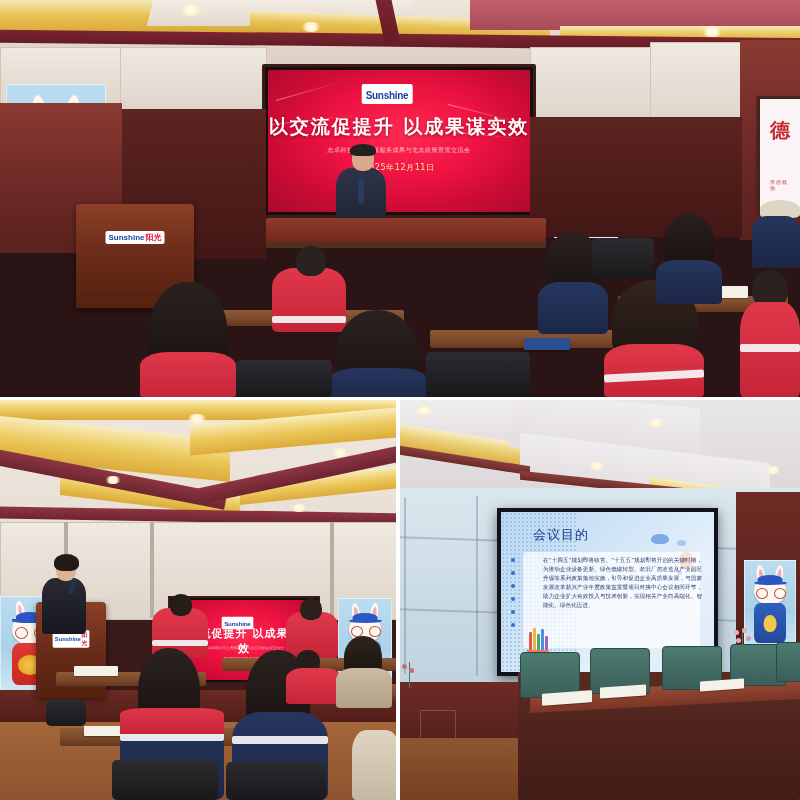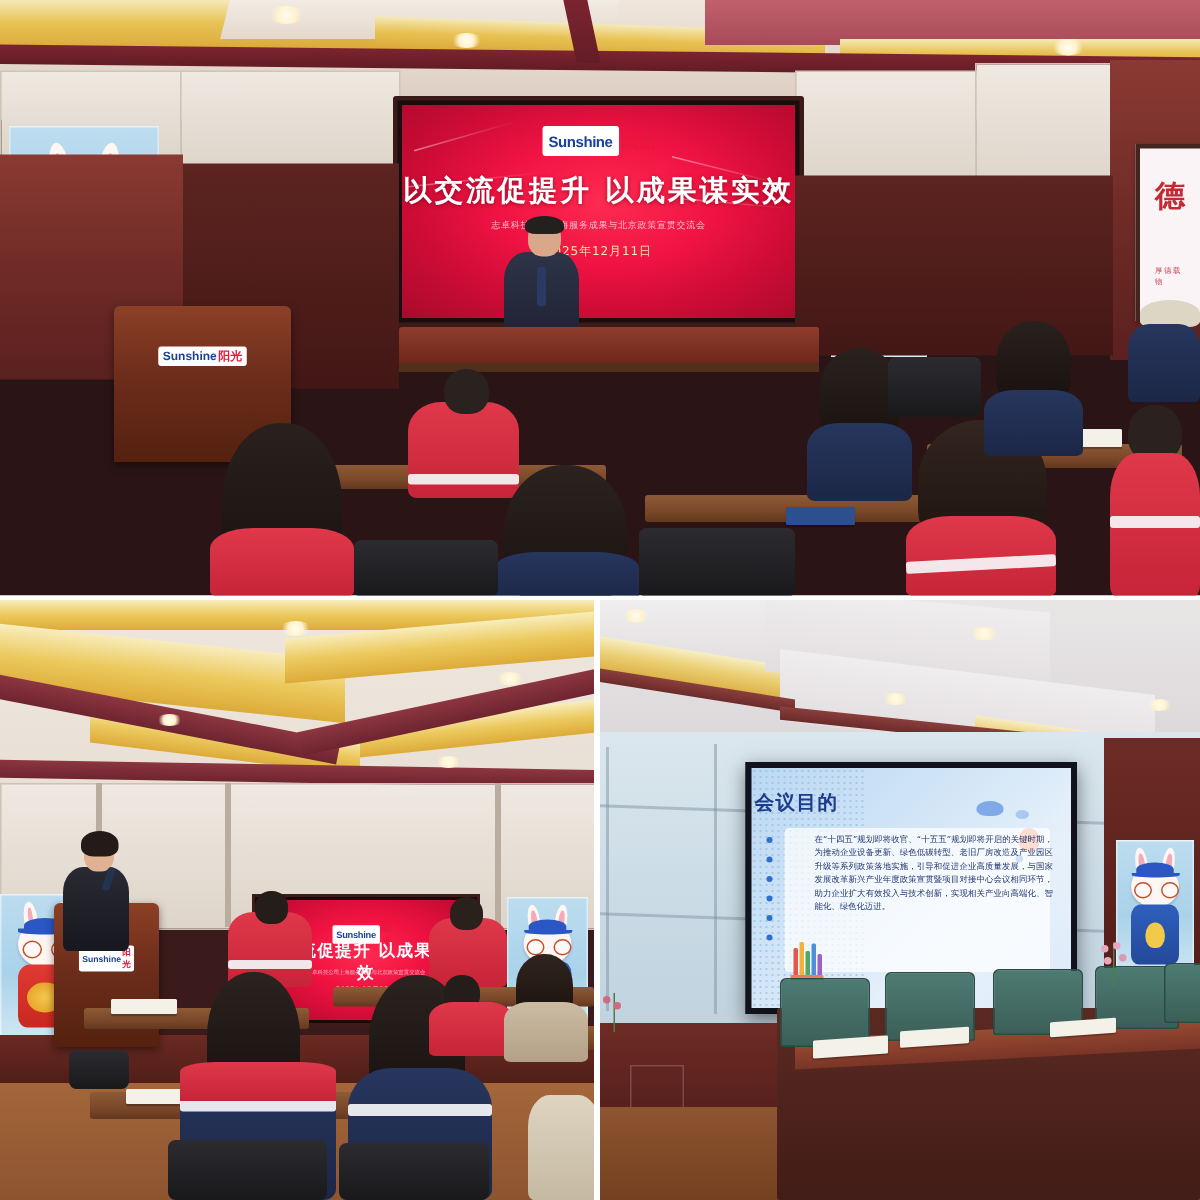--- a/index.html
+++ b/index.html
@@ -101,21 +101,21 @@
   .br-beam{position:absolute;background:linear-gradient(180deg,#8a3f3c,#6b2b2a);}
   .br-wall{position:absolute;background:linear-gradient(180deg,#dbe7ee 0%,#ccdce6 50%,#bfd2de 100%);}
   .br-wallline{position:absolute;background:rgba(120,140,155,.45);}
   .br-wain{position:absolute;background:linear-gradient(180deg,#6e2b25 0%,#56201c 100%);}
   .br-floor{position:absolute;background:linear-gradient(180deg,#8e5531 0%,#74401f 100%);}
 
   .br-screen{position:absolute;left:97px;top:108px;width:213px;height:160px;background:#0f1530;border:4px solid #10131c;box-shadow:0 4px 12px rgba(0,0,0,.5);}
   .br-slide{position:absolute;inset:0;background:linear-gradient(135deg,#bcd8f2 0%,#cfe4f6 35%,#e7f1fb 70%,#dbeaf8 100%);overflow:hidden;}
   .br-slide .dotgrid{position:absolute;left:0;top:0;width:36%;height:100%;opacity:.5;
      background-image:radial-gradient(#7fb0e0 .8px,transparent .9px);background-size:4px 4px;}
-  .br-slide-title{position:absolute;left:2px;top:14px;color:#1c3c8c;font-weight:bold;font-size:13px;letter-spacing:1px;font-family:"DejaVu Sans",sans-serif;}
+  .br-slide-title{position:absolute;left:32px;top:14px;color:#1c3c8c;font-weight:normal;font-size:13px;letter-spacing:1px;font-family:"DejaVu Sans",sans-serif;}
   .br-card{position:absolute;left:22px;top:40px;right:14px;bottom:24px;background:rgba(255,255,255,.72);border-radius:3px;}
   .br-bullets{position:absolute;left:10px;top:46px;}
   .br-bullets i{display:block;width:4px;height:4px;border-radius:50%;background:#2f6fd0;margin-bottom:9px;}
   .br-body{position:absolute;left:42px;top:44px;right:12px;color:#20366f;font-size:5.6px;line-height:9px;font-family:"DejaVu Sans",sans-serif;text-align:justify;}
   .br-pencils{position:absolute;left:26px;bottom:10px;width:26px;height:30px;}
   .br-pencils b{position:absolute;bottom:8px;width:3px;border-radius:1px;display:block;}
   .br-cup{position:absolute;left:0;bottom:0;width:22px;height:12px;background:#f07a63;border-radius:1px 1px 3px 3px;}
   .br-blob{position:absolute;border-radius:50%;}
 
   .br-chair{position:absolute;background:linear-gradient(180deg,#4d7b72 0%,#3b5f58 100%);border:1px solid #2b4a44;border-radius:4px 4px 2px 2px;}

